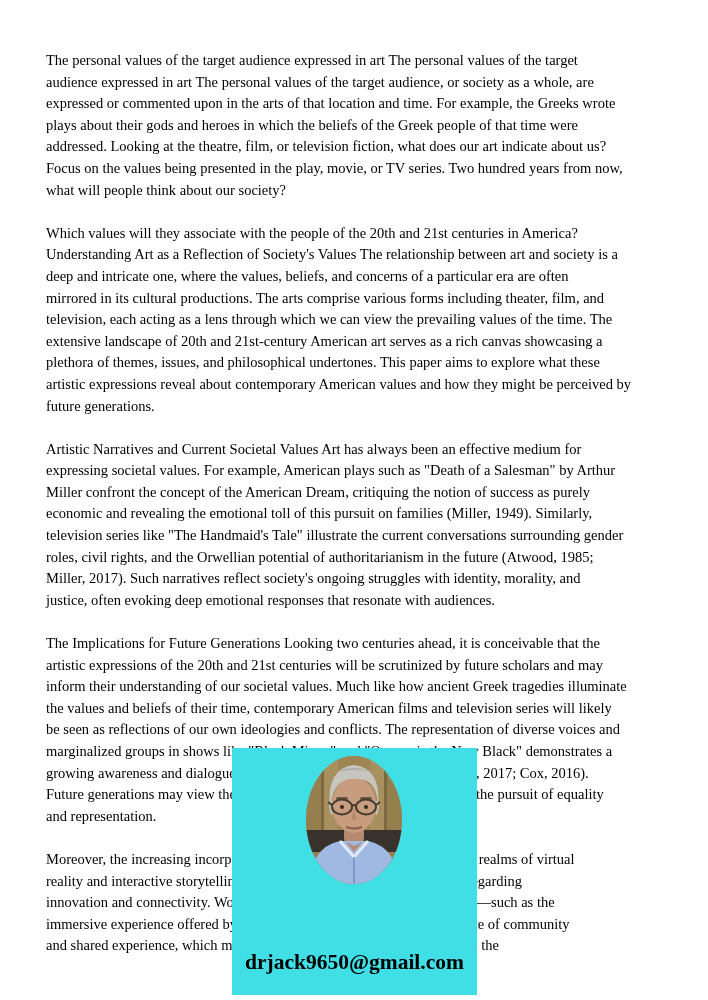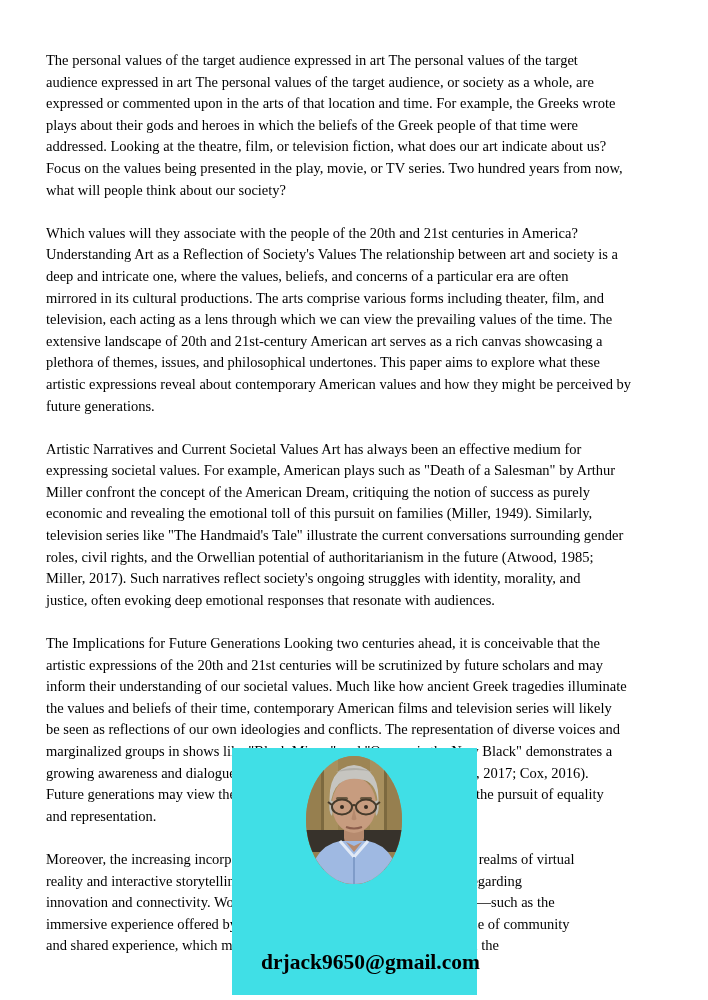--- a/index.html
+++ b/index.html
@@ -55,21 +55,20 @@
   .contact-email {
     position: absolute;
     top: 202px;
     left: 0;
     width: 100%;
     text-align: center;
     font-family: "Liberation Serif", serif;
     font-weight: 700;
     font-size: 21.5px;
     color: #000000;
-    padding-left: 16px;
   }
 </style>
 </head>
 <body>
 
 <div class="page">
 
   <div class="doc">
     <p>The personal values of the target audience expressed in art The personal values of the target
 audience expressed in art The personal values of the target audience, or society as a whole, are

